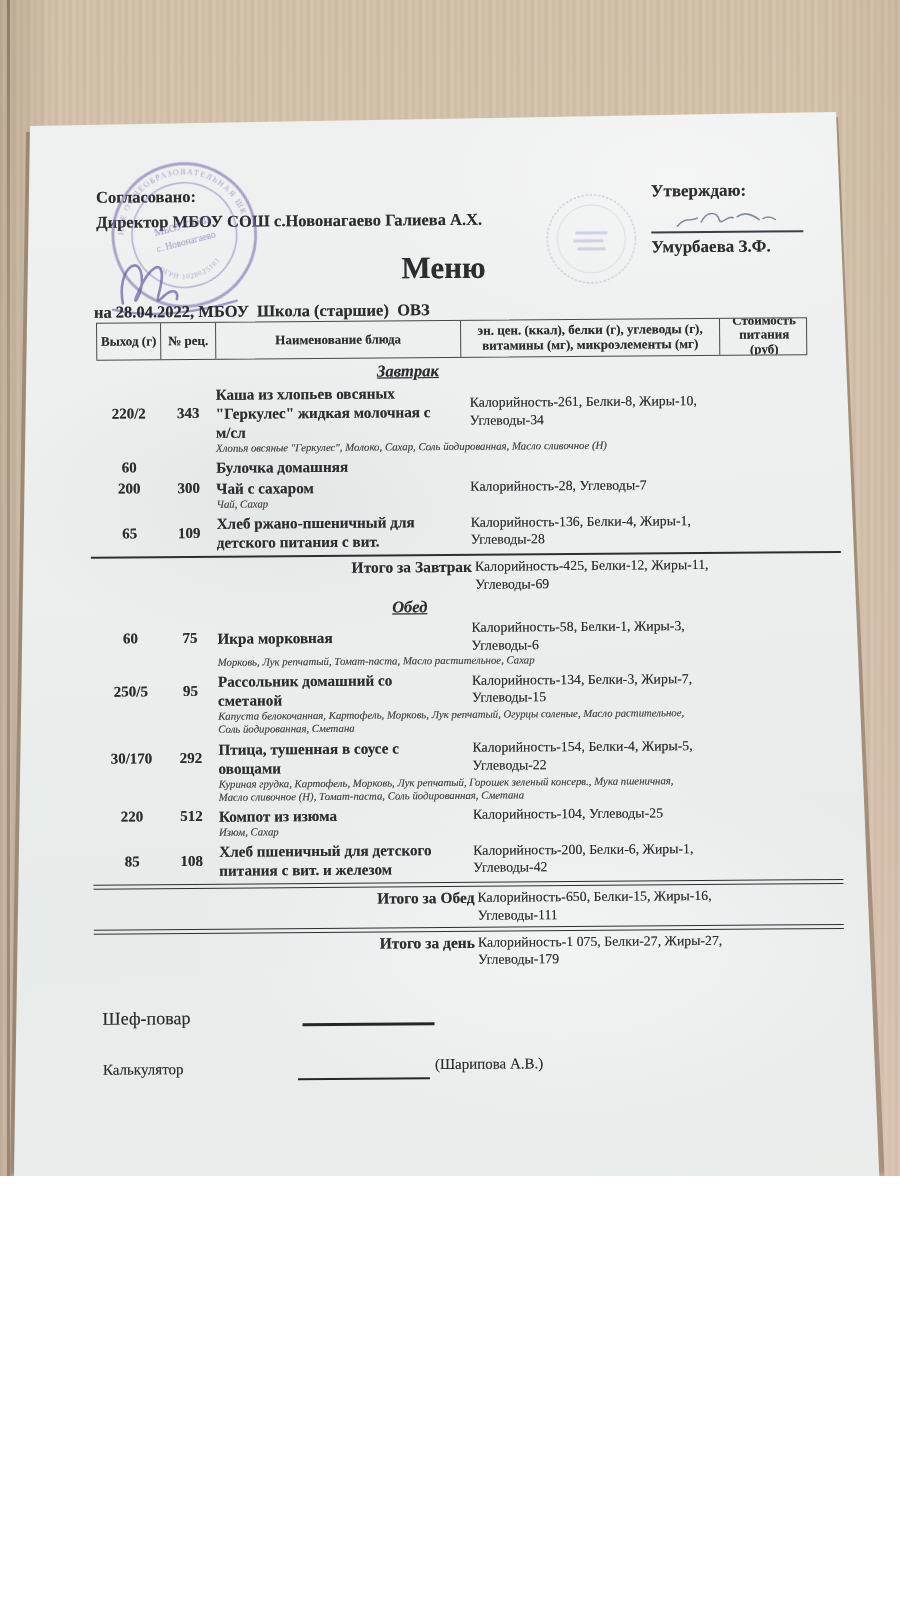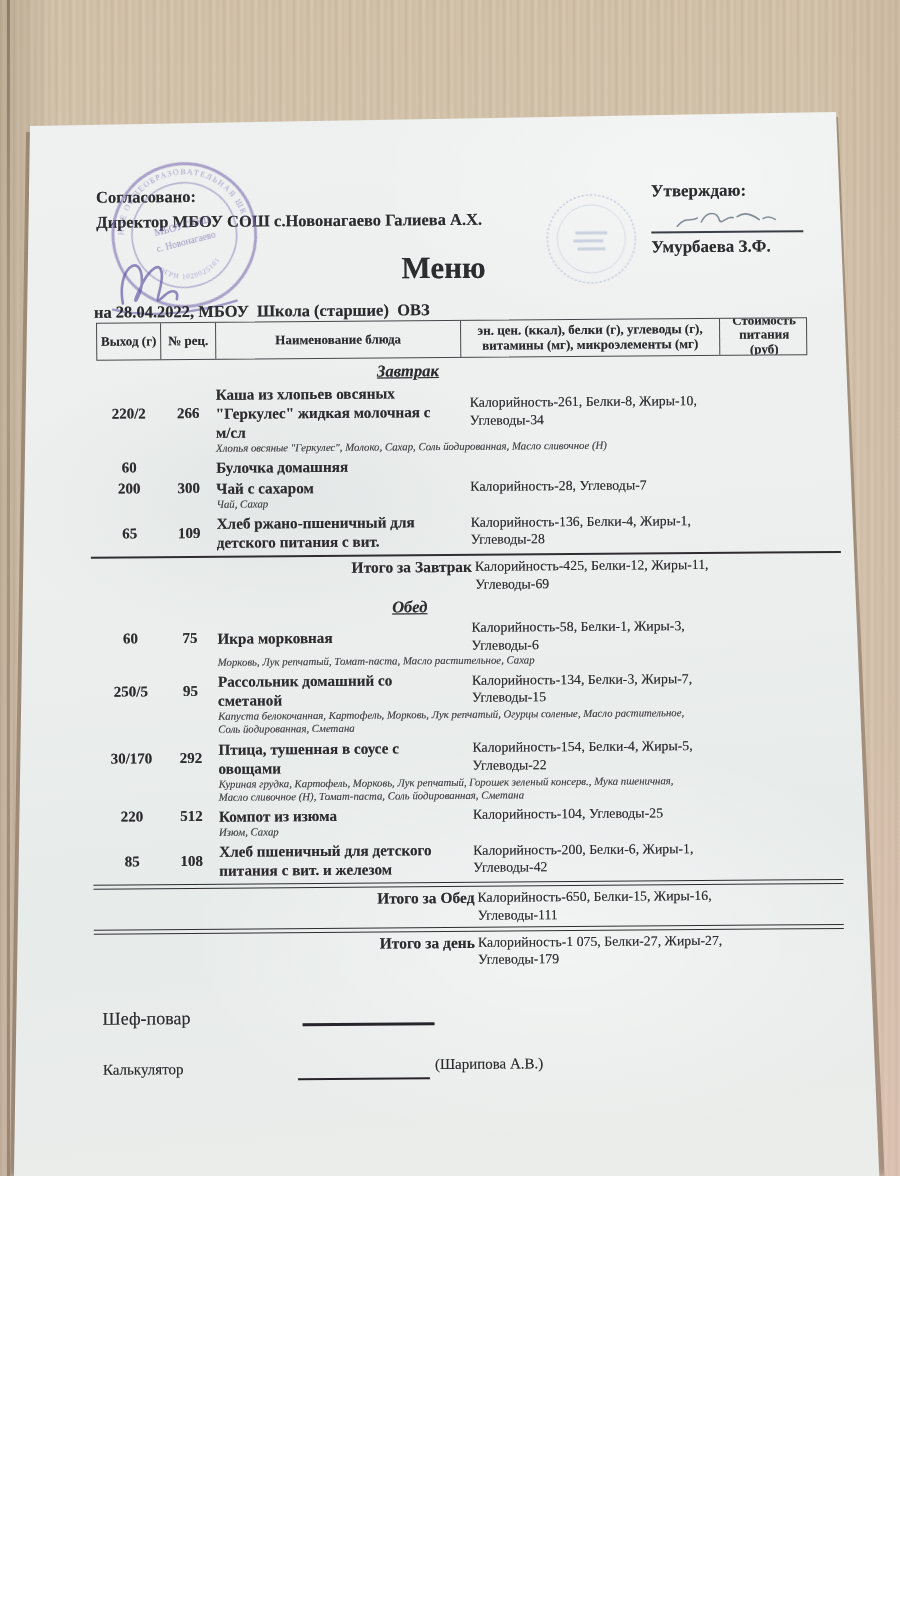--- a/index.html
+++ b/index.html
@@ -146,21 +146,21 @@
           <span class="l1">Стоимость</span>
           <span>питания</span>
           <span>(руб)</span>
         </div>
       </div>
 
       <div class="sec-title">Завтрак</div>
 
       <div class="grid dish">
         <div class="out">220/2</div>
-        <div class="rec">266</div>
+        <div class="rec">343</div>
         <div class="name">Каша из хлопьев овсяных "Геркулес" жидкая молочная с м/сл</div>
         <div class="nutr">Калорийность-261, Белки-8, Жиры-10, Углеводы-34</div>
         <div class="cost"></div>
       </div>
       <div class="ingr">Хлопья овсяные "Геркулес", Молоко, Сахар, Соль йодированная, Масло сливочное (Н)</div>
 
       <div class="grid dish">
         <div class="out">60</div>
         <div class="rec"></div>
         <div class="name">Булочка домашняя</div>

